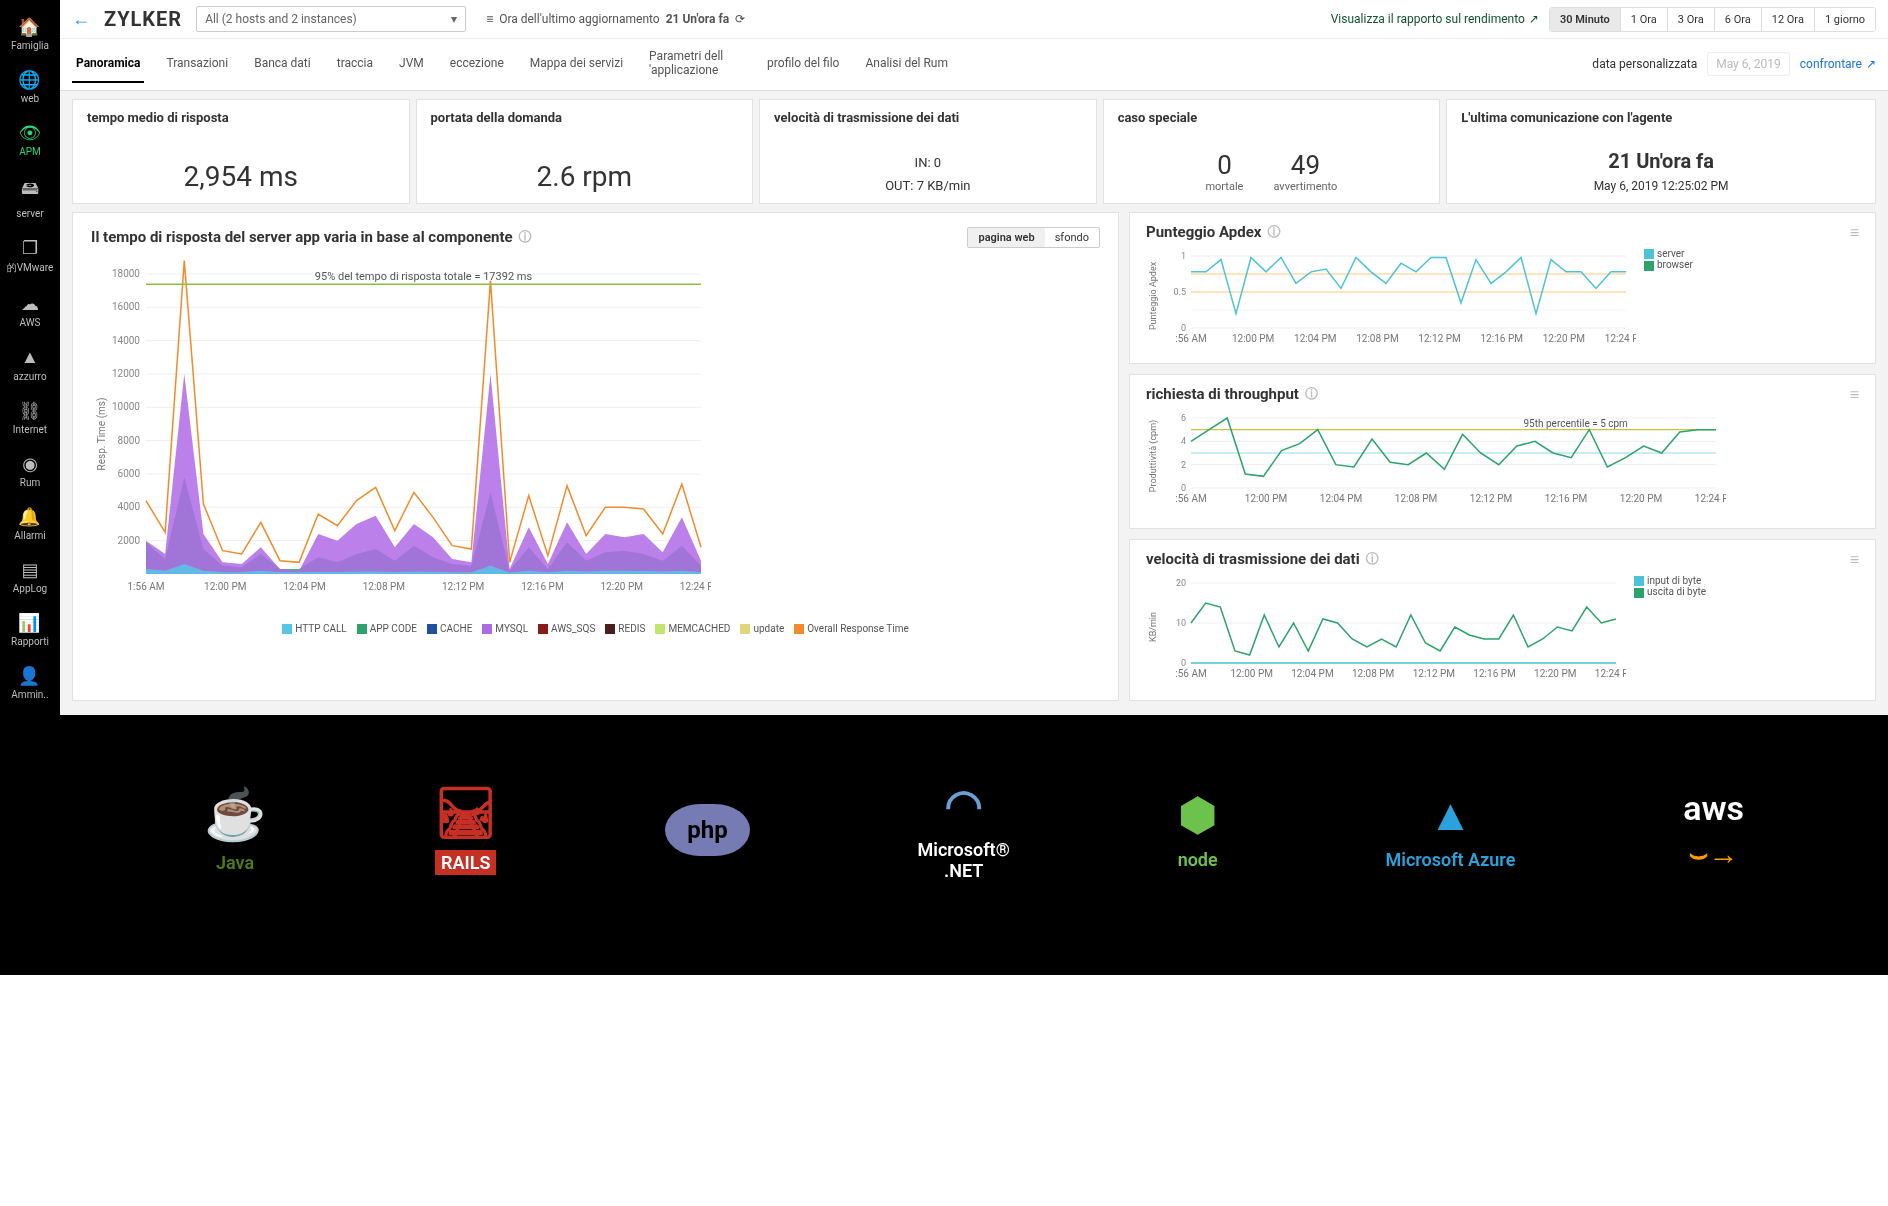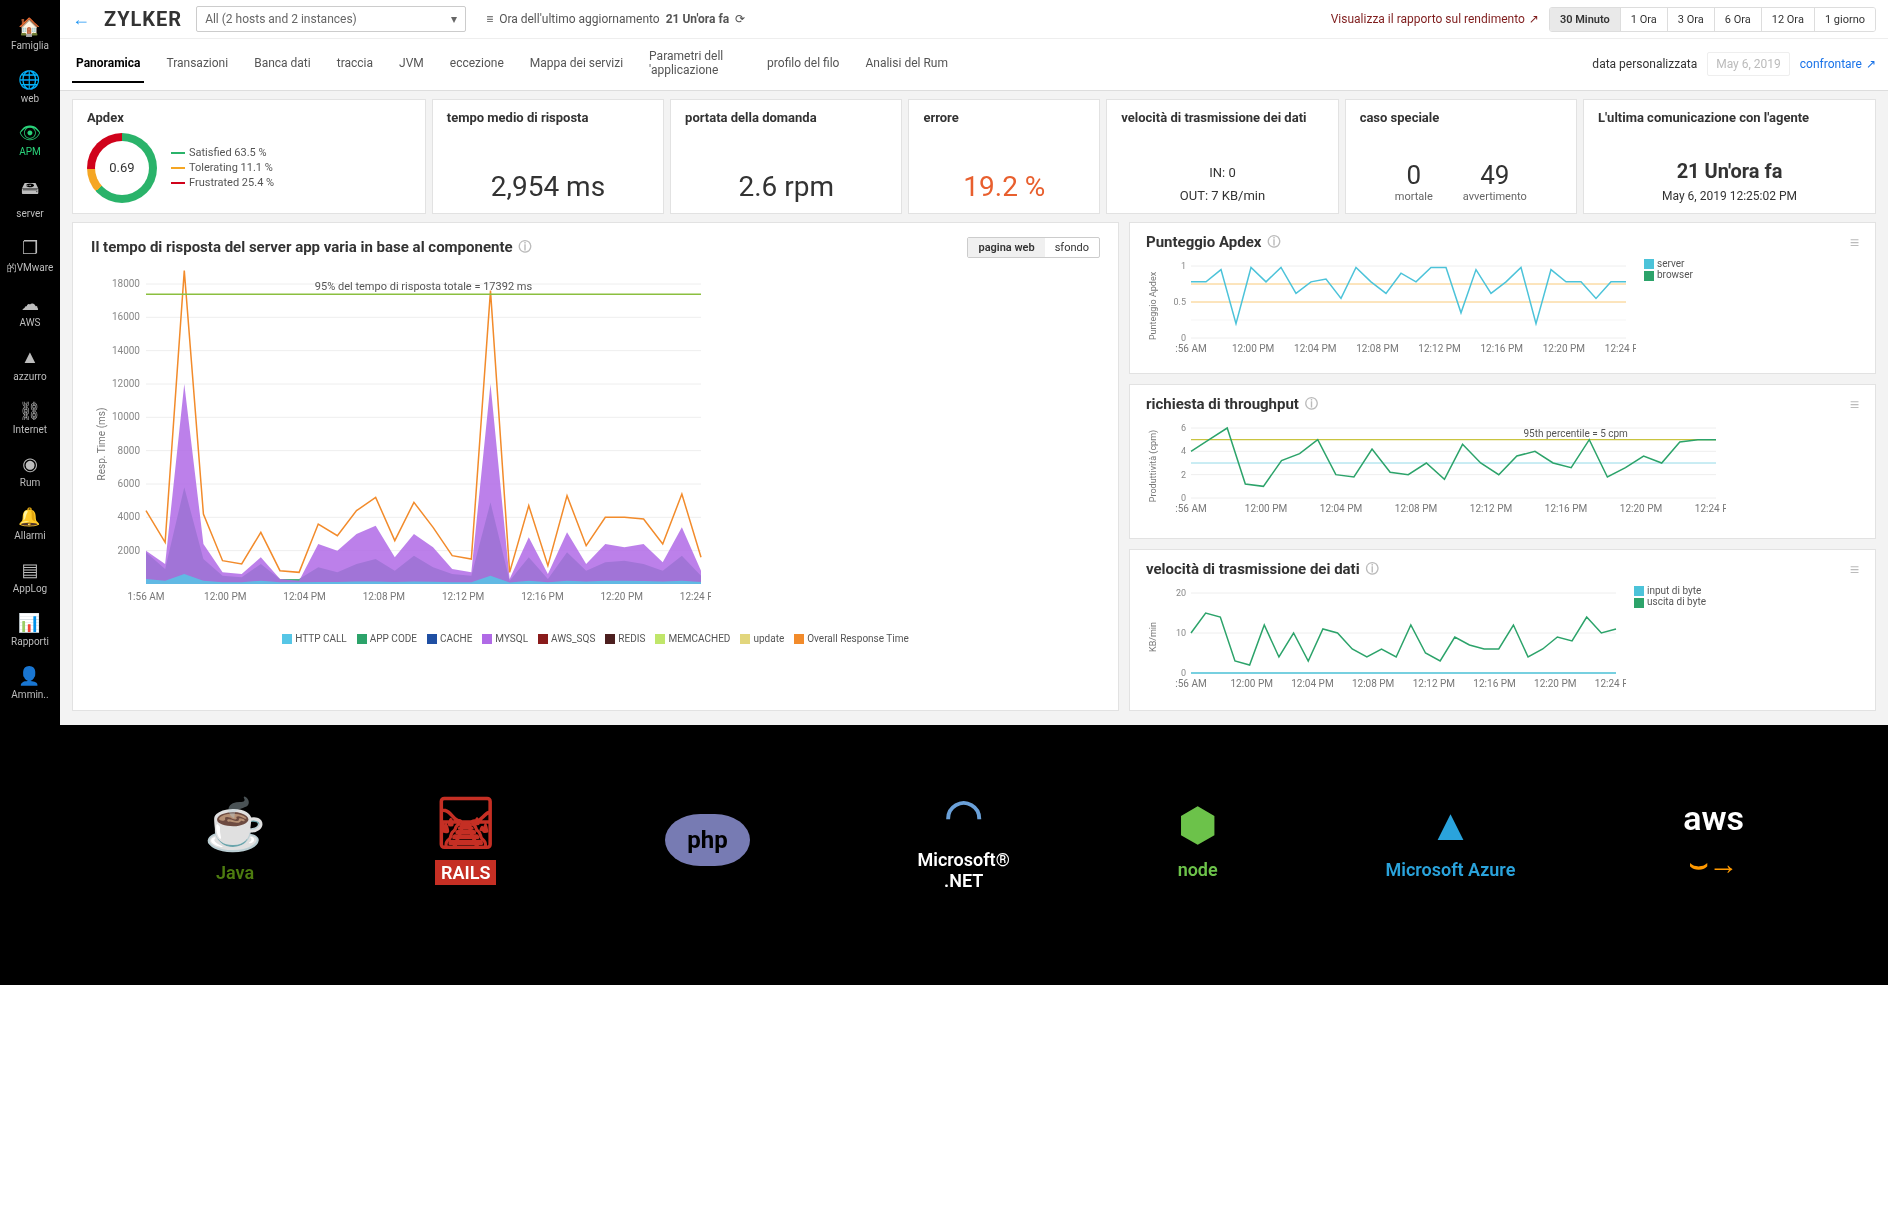--- a/index.html
+++ b/index.html
@@ -12,21 +12,21 @@
   .side-item .ic { font-size: 18px; display: block; margin-bottom: 3px; }
   
   .main { flex: 1; background: #f3f3f3; }
   .topbar { background: #fff; padding: 6px 12px; display: flex; align-items: center; gap: 14px; border-bottom: 1px solid #eee; }
   .back-arrow { color: #2196f3; font-size: 18px; cursor: pointer; }
   .app-name { font-size: 20px; font-weight: 700; letter-spacing: 1px; }
   .host-select { border: 1px solid #ccc; padding: 5px 8px; min-width: 270px; font-size: 12px; color: #666; display: flex; justify-content: space-between; align-items: center; cursor: pointer; border-radius: 2px; }
   .top-flex { display: flex; align-items: center; gap: 6px; margin-left: 6px; color: #555; }
   .bold { font-weight: 700; }
   .top-right { margin-left: auto; display: flex; align-items: center; gap: 10px; }
-  .viz-report { color: #7f1d1d; font-size: 12px; cursor: pointer; display: flex; align-items: center; gap: 4px; }
+  .viz-report { color: #14532d; font-size: 12px; cursor: pointer; display: flex; align-items: center; gap: 4px; }
   .time-pills { border: 1px solid #ddd; border-radius: 3px; display: flex; overflow: hidden; }
   .time-pill { padding: 5px 10px; font-size: 11px; border-right: 1px solid #ddd; cursor: pointer; background: #fff; }
   .time-pill:last-child { border-right: none; }
   .time-pill.active { background: #e9e9e9; font-weight: 600; }
   .tabbar { background: #fff; padding: 0 12px; display: flex; gap: 18px; border-bottom: 1px solid #ddd; align-items: center; }
   .tab { padding: 10px 4px; font-size: 12px; color: #555; cursor: pointer; border-bottom: 2px solid transparent; line-height: 1.2; }
   .tab.active { color: #000; font-weight: 700; border-bottom-color: #000; }
   .tab-right { margin-left: auto; display: flex; align-items: center; gap: 10px; }
   .date-disabled { color: #bbb; border: 1px solid #eee; padding: 4px 8px; border-radius: 2px; }
   .confrontare { color: #1a73e8; cursor: pointer; display: flex; align-items: center; gap: 4px; }
@@ -136,44 +136,27 @@
         <span>data personalizzata</span>
         <span class="date-disabled">May 6, 2019</span>
         <span class="confrontare">
           <span>confrontare</span>
           <span>↗</span>
         </span>
       </div>
     </div>
 
     <div class="kpis">
-      <div class="kpi" style="flex:1.6">
-        <h4>Apdex</h4>
-        <div class="apdex-content">
-          <div class="donut">
-              <span>0.69</span>
-            </div>
-          <div class="apdex-legend">
-            <div><span class="lg" style="border-color:#2ab36a"></span><span>Satisfied  63.5 %</span></div>
-            <div><span class="lg" style="border-color:#f5a623"></span><span>Tolerating  11.1 %</span></div>
-            <div><span class="lg" style="border-color:#d0021b"></span><span>Frustrated  25.4 %</span></div>
-          </div>
-        </div>
-      </div>
       <div class="kpi">
         <h4>tempo medio di risposta</h4>
         <div class="big">2,954 ms</div>
       </div>
       <div class="kpi">
         <h4>portata della domanda</h4>
         <div class="big">2.6 rpm</div>
-      </div>
-      <div class="kpi" style="flex:0.8">
-        <h4>errore</h4>
-        <div class="big err">19.2 %</div>
       </div>
       <div class="kpi">
         <h4>velocità di trasmissione dei dati</h4>
         <div class="dtr">
           <div>IN: 0</div>
           <div style="margin-top:8px">OUT: 7 KB/min</div>
         </div>
       </div>
       <div class="kpi">
         <h4>caso speciale</h4>

